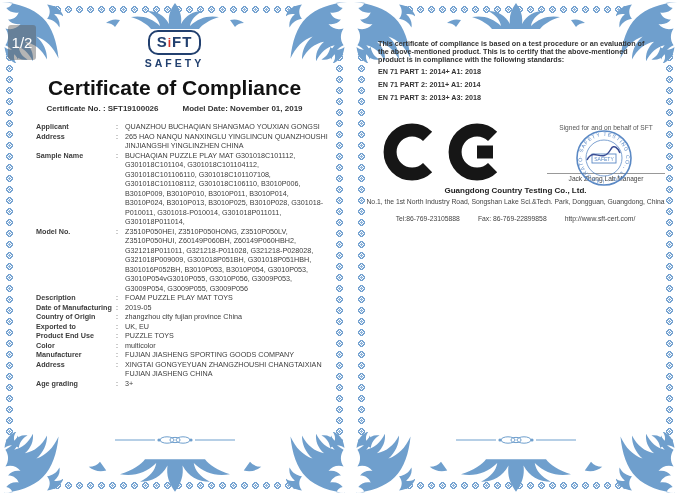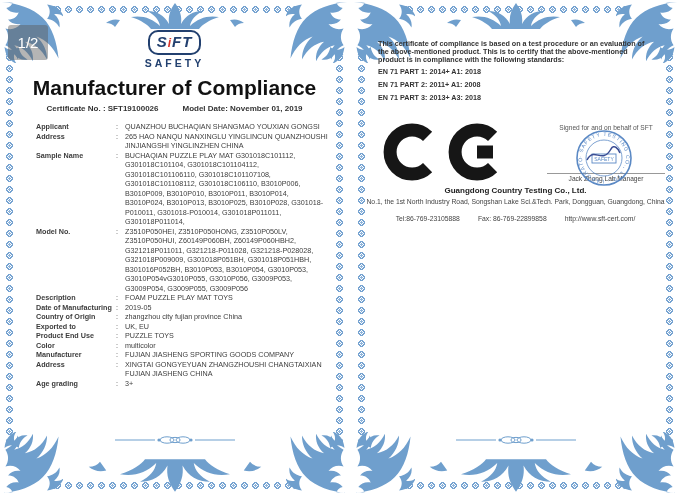--- a/index.html
+++ b/index.html
@@ -29,21 +29,21 @@
 
   .cluster-top { position:absolute; top:2px; left:50%; transform:translateX(-50%); z-index:2; }
   .cluster-bottom { position:absolute; bottom:2px; left:50%; transform:translateX(-50%) scaleY(-1); z-index:2; }
   .divider-orn { position:absolute; bottom:50px; left:50%; transform:translateX(-50%); z-index:2; }
 
   
   .logo-wrap { position:absolute; top:30px; left:0; right:0; text-align:center; z-index:3; }
   .logo-capsule {
     display:inline-block; border:2.5px solid #22406f; border-radius:10px;
     padding:0 7px; height:21px; line-height:19px;
-    font-weight:bold; font-style:italic; font-size:15px; color:#22406f; letter-spacing:1px;
+    font-weight:bold; font-size:15px; color:#22406f; letter-spacing:1px;
   }
   .logo-red { color:#da3327; font-size:12px; font-weight:bold; }
   .logo-sub { display:block; margin-top:2px; font-weight:bold; color:#22406f;
               font-size:10.5px; letter-spacing:3px; }
 
   .cert-title { position:absolute; top:76px; left:0; right:0; text-align:center;
     font-size:21px; font-weight:bold; color:#111; z-index:3; }
 
   .cert-line { position:absolute; top:104px; left:0; right:0; display:flex;
     justify-content:center; gap:24px; font-size:8px; font-weight:bold; color:#333; z-index:3; }
@@ -69,21 +69,21 @@
   .stamp { position:absolute; left:30px; top:5px; opacity:0.92; }
 
   .company { position:absolute; top:186px; left:0; right:0; text-align:center;
     font-size:8px; font-weight:bold; color:#222; z-index:3; }
   .company-addr { position:absolute; top:197px; left:14px; right:14px; text-align:center;
     font-size:6.8px; line-height:9px; color:#444; z-index:3; }
   .contact-row { position:absolute; top:215px; left:0; right:0; display:flex;
     justify-content:center; gap:18px; font-size:6.8px; color:#444; z-index:3; }
 
   
-  .page-indicator { position:absolute; top:25px; left:8px; width:40px; height:35px;
+  .page-indicator { position:absolute; top:25px; left:8px; width:28px; height:35px;
     background:rgba(90,90,90,0.45); color:#fff; border-radius:3px;
     display:flex; align-items:center; justify-content:center;
     font-size:15px; z-index:10; }
 </style>
 </head>
 <body>
 
 <svg width="0" height="0" style="position:absolute" aria-hidden="true">
   <defs>
     <g id="fl">
@@ -134,21 +134,21 @@
     </svg>
   <svg class="divider-orn" width="120" height="10" viewBox="0 0 120 10">
       <use href="#dv"></use>
     </svg>
 
   <div class="logo-wrap">
     <span class="logo-capsule"><span>S</span><span class="logo-red">i</span><span>FT</span></span>
     <span class="logo-sub">SAFETY</span>
   </div>
 
-  <div class="cert-title">Manufacturer of Compliance</div>
+  <div class="cert-title">Certificate of Compliance</div>
 
   <div class="cert-line">
     <span><span>Certificate No. :</span> <span>SFT19100026</span></span>
     <span><span>Model Date:</span> <span>November 01, 2019</span></span>
   </div>
 
   <div class="fields">
     <div class="frow">
         <div class="flabel">Applicant</div>
         <div class="fcolon">:</div>
@@ -240,21 +240,21 @@
   <svg class="cluster-bottom" width="188" height="35" viewBox="0 0 150 28">
       <use href="#cl"></use>
     </svg>
   <svg class="divider-orn" width="120" height="10" viewBox="0 0 120 10">
       <use href="#dv"></use>
     </svg>
 
   <div class="p2-body">
     <p class="p2-para">This certificate of compliance is based on a test procedure or an evaluation of the above-mentioned product. This is to certify that the above-mentioned product is in compliance with the following standards:</p>
     <div class="p2-std">EN 71 PART 1: 2014+ A1: 2018</div>
-    <div class="p2-std">EN 71 PART 2: 2011+ A1: 2008</div>
+    <div class="p2-std">EN 71 PART 2: 2011+ A1: 2014</div>
     <div class="p2-std">EN 71 PART 3: 2013+ A3: 2018</div>
   </div>
 
   <div class="ce-wrap">
     <svg width="128" height="60" viewBox="0 0 128 60">
       <path d="M45.6 14.4 A22 22 0 1 0 45.6 45.6" stroke="#161616" stroke-width="13" fill="none"></path>
       <path d="M110.6 14.4 A22 22 0 1 0 110.6 45.6" stroke="#161616" stroke-width="13" fill="none"></path>
       <path d="M95 30 h16" stroke="#161616" stroke-width="13"></path>
     </svg>
   </div>

